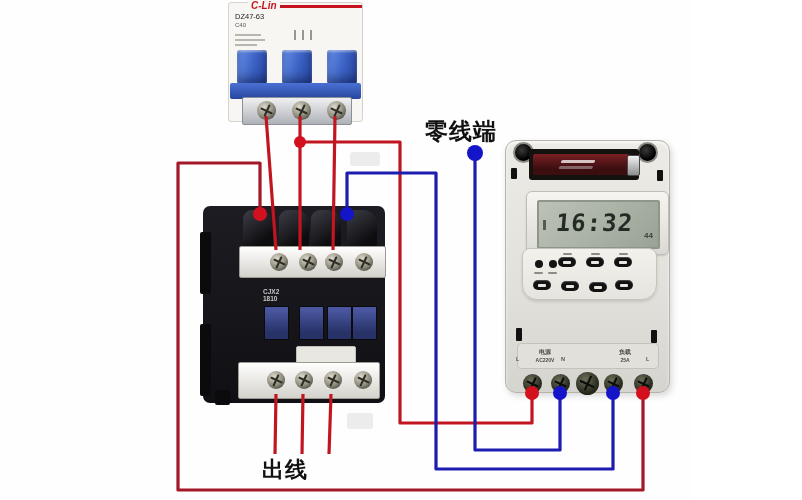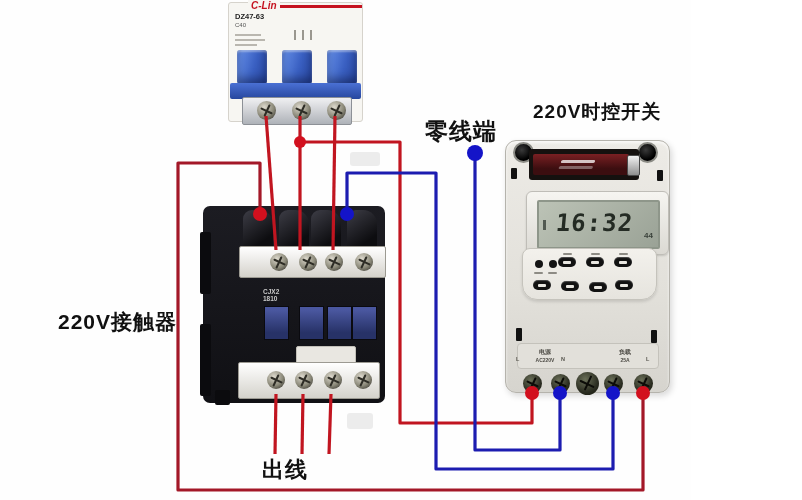--- a/index.html
+++ b/index.html
@@ -18,21 +18,21 @@
 
   
   .big-label{position:absolute;z-index:6;font-weight:bold;color:#111;letter-spacing:1px;}
 
   
   .breaker{left:228px;top:2px;width:135px;height:120px;z-index:2;}
   .breaker-face{position:absolute;inset:0;background:#f7f6f2;border:1px solid #d6d3cc;border-radius:3px;}
   .breaker-redline{position:absolute;top:3px;left:24px;right:1px;height:3px;background:#c5121f;}
   .breaker-brand{position:absolute;top:-2px;left:20px;color:#c5121f;font-weight:bold;font-style:italic;
                  font-size:10px;background:#f7f6f2;padding:0 3px;}
-  .breaker-model{position:absolute;top:10px;left:7px;font-size:7.5px;font-weight:bold;color:#1d1d1d;}
+  .breaker-model{position:absolute;top:10px;left:7px;font-size:7.5px;font-weight:normal;color:#1d1d1d;}
   .breaker-spec{position:absolute;top:20px;left:7px;font-size:6px;color:#555;}
   .spec-bar{position:absolute;height:2px;background:#b9b6af;}
   .sym-bar{position:absolute;width:2px;height:10px;background:#9a978f;}
   .toggle{position:absolute;top:48px;width:30px;height:34px;border-radius:3px;
           background:linear-gradient(105deg,#5c85e0 15%,#3a60c2 55%,#2a4aa5 90%);
           box-shadow:inset 0 -6px 8px rgba(0,0,20,.35), inset 0 2px 2px rgba(255,255,255,.4);}
   .breaker-bluebar{position:absolute;top:81px;left:2px;right:2px;height:16px;border-radius:2px;
           background:linear-gradient(180deg,#4a70d4,#27479e);}
   .breaker-strip{position:absolute;top:95px;left:14px;width:108px;height:26px;border:1px solid #8c9096;
           border-radius:2px;background:linear-gradient(180deg,#f0f0f2,#aeb2b8);}
@@ -243,18 +243,16 @@
     <circle class="dot-red" cx="300" cy="142" r="6"></circle>
     <circle class="dot-red" cx="260" cy="214" r="7"></circle>
     <circle class="dot-blue" cx="347" cy="214" r="7"></circle>
     <circle class="dot-blue" cx="475" cy="153" r="8"></circle>
     <circle class="dot-red" cx="532" cy="393" r="7"></circle>
     <circle class="dot-blue" cx="560" cy="393" r="7"></circle>
     <circle class="dot-blue" cx="613" cy="393" r="7"></circle>
     <circle class="dot-red" cx="643" cy="393" r="7"></circle>
   </svg>
 
-  <div class="big-label" style="left:58px;top:308px;font-size:21px;">220V接触器</div>
   <div class="big-label" style="left:425px;top:116px;font-size:23px;">零线端</div>
-  <div class="big-label" style="left:533px;top:99px;font-size:19px;">220V时控开关</div>
   <div class="big-label" style="left:262px;top:455px;font-size:22px;">出线</div>
 
 </div>
 
 </body></html>

